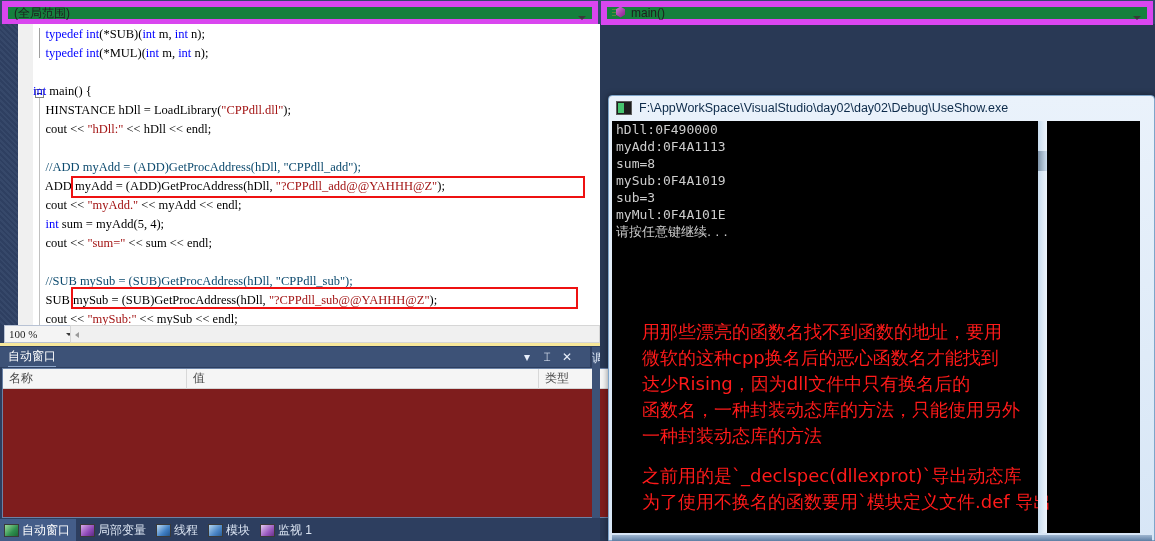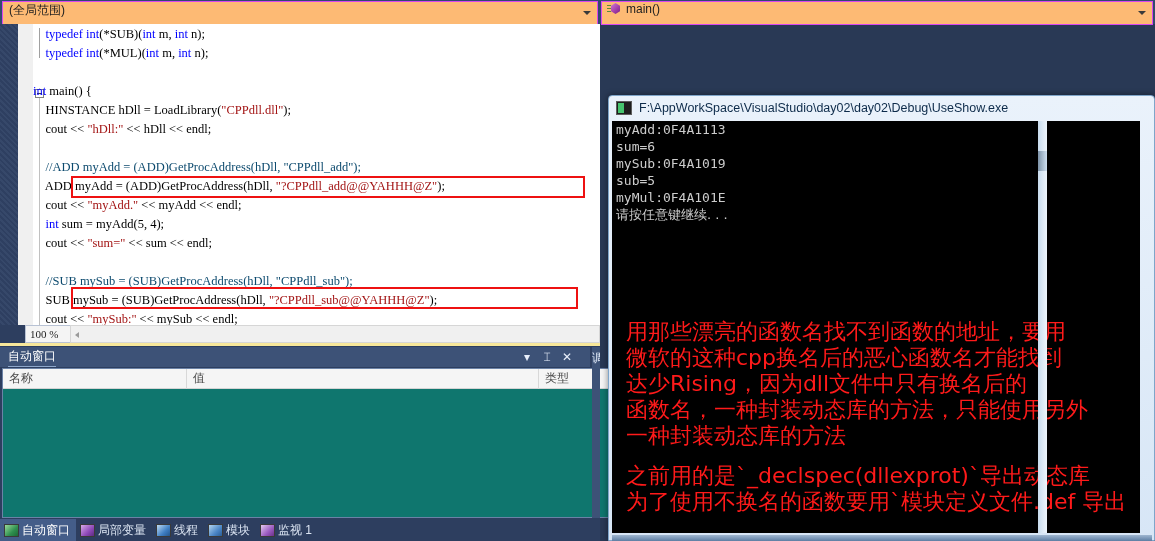--- a/index.html
+++ b/index.html
@@ -19,23 +19,23 @@
   }
 
   
   #navbar {
     position: absolute; left: 0; top: 0; width: 1155px; height: 24px;
     background: #34496d;
     display: flex;
   }
   .navcombo {
     height: 24px;
-    background: #fdba74;
-    border: 1px solid #d946ef;
-    display: flex; align-items: flex-start;
+    background: #15803d;
+    border: 6px solid #d946ef;
+    display: flex; align-items: center;
     font-size: 12px; color: #1e1e1e;
     position: relative;
   }
   #nav-scope { width: 596px; margin: 1px 0 0 2px; padding-left: 6px; }
   #nav-member { width: 552px; margin: 1px 0 0 3px; padding-left: 5px; }
   .navcombo .arrow {
     position: absolute; right: 6px; top: 9px;
     width: 0; height: 0;
     border-left: 4px solid transparent;
     border-right: 4px solid transparent;
@@ -117,21 +117,21 @@
   
   #zoomstrip {
     position: absolute; left: 0; top: 325px; width: 600px; height: 18px;
     background: #2d3e5f;
   }
   #zoom-combo {
     position: absolute; left: 4px; top: 0; width: 74px; height: 18px;
     background: #f4f4f4; border: 1px solid #b8c2d4;
     font-family: "Liberation Serif", serif;
     font-size: 11px; color: #1e1e1e;
-    display: flex; align-items: center; padding-left: 4px; margin-left: 21px;
+    display: flex; align-items: center; padding-left: 4px;
   }
   #zoom-combo .zarrow {
     position: absolute; right: 5px; top: 7px;
     width: 0; height: 0;
     border-left: 3px solid transparent; border-right: 3px solid transparent;
     border-top: 3px solid #3a3a3a;
   }
   #hscroll {
     position: absolute; left: 70px; top: 0; width: 530px; height: 18px;
     background: #f0f0f0; border: 1px solid #d6d6d6;
@@ -158,21 +158,21 @@
     border-bottom: 1px solid #8fa8cc;
     padding-bottom: 1px;
   }
   .hdr-btn {
     position: absolute; top: 3px; width: 14px; height: 14px;
     color: #e8eefa; font-size: 12px;
     display: flex; align-items: center; justify-content: center;
   }
   #autos-body {
     position: absolute; left: 2px; top: 368px; width: 692px; height: 150px;
-    background: #0f766e; border: 1px solid #6b82a6;
+    background: #7f1d1d; border: 1px solid #6b82a6;
   }
   #autos-colhdr {
     position: absolute; left: 0; top: 0; width: 100%; height: 20px;
     background: #f5f5f5; border-bottom: 1px solid #d4d4d4;
     display: flex;
   }
   .colh {
     height: 20px; line-height: 19px;
     font-size: 12px; color: #4a4a4a;
     padding-left: 6px;
@@ -276,23 +276,24 @@
     padding-left: 4px;
   }
   .cout-cn { font-family: "DejaVu Sans", sans-serif; }
   #annot {
     position: absolute; left: 14px; top: 198px;
     width: 510px;
   }
   .annot-line {
     color: #ff1a1a;
     font-family: "DejaVu Sans", sans-serif;
-    font-size: 22px;
+    font-size: 18px;
     line-height: 26px;
     white-space: pre;
+    margin-left: 16px;
   }
   .annot-gap { height: 14px; }
   #watermark {
     position: absolute; right: 8px; bottom: 16px;
     color: #c8c8c8; font-size: 15px;
     font-family: "DejaVu Sans", sans-serif;
   }
   #console-taskbar {
     position: absolute; left: 4px; bottom: 0; width: 540px; height: 6px;
     background: linear-gradient(180deg,#9fb7d1,#5d7ea3);
@@ -393,24 +394,25 @@
     </div>
 
   <div id="console">
     <div id="console-frame"></div>
     <div id="console-titlebar">
       <span id="console-icon"></span>
       <span id="console-title">F:\AppWorkSpace\VisualStudio\day02\day02\Debug\UseShow.exe</span>
     </div>
     <div id="console-body">
       <div id="console-lines">
+          <div class="cout">hDll:0F490000</div>
           <div class="cout">myAdd:0F4A1113</div>
-          <div class="cout">sum=6</div>
+          <div class="cout">sum=8</div>
           <div class="cout">mySub:0F4A1019</div>
-          <div class="cout">sub=5</div>
+          <div class="cout">sub=3</div>
           <div class="cout">myMul:0F4A101E</div>
           <div class="cout cout-cn">请按任意键继续. . .</div>
         </div>
       <div id="annot">
           <div class="annot-line">用那些漂亮的函数名找不到函数的地址，要用</div>
           <div class="annot-line">微软的这种cpp换名后的恶心函数名才能找到</div>
           <div class="annot-line">达少Rising，因为dll文件中只有换名后的</div>
           <div class="annot-line">函数名，一种封装动态库的方法，只能使用另外</div>
           <div class="annot-line">一种封装动态库的方法</div>
           <div class="annot-gap"></div>

